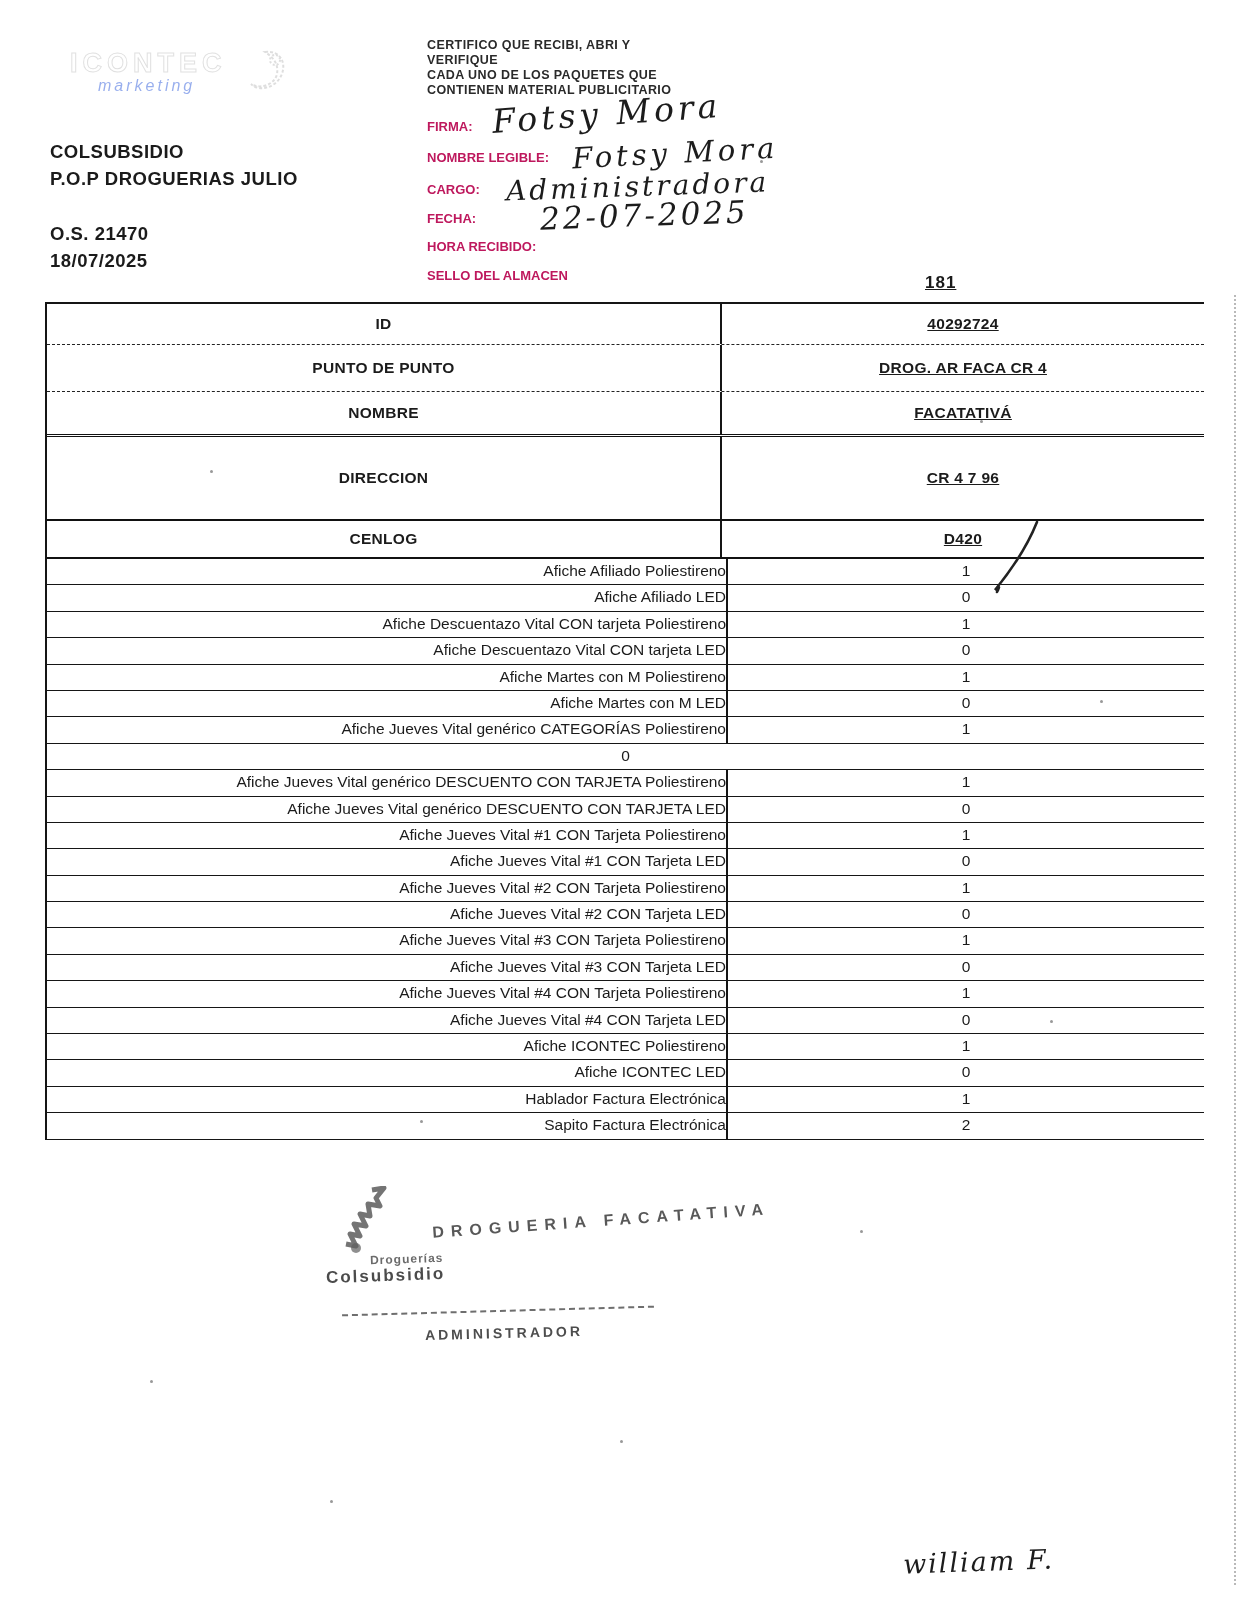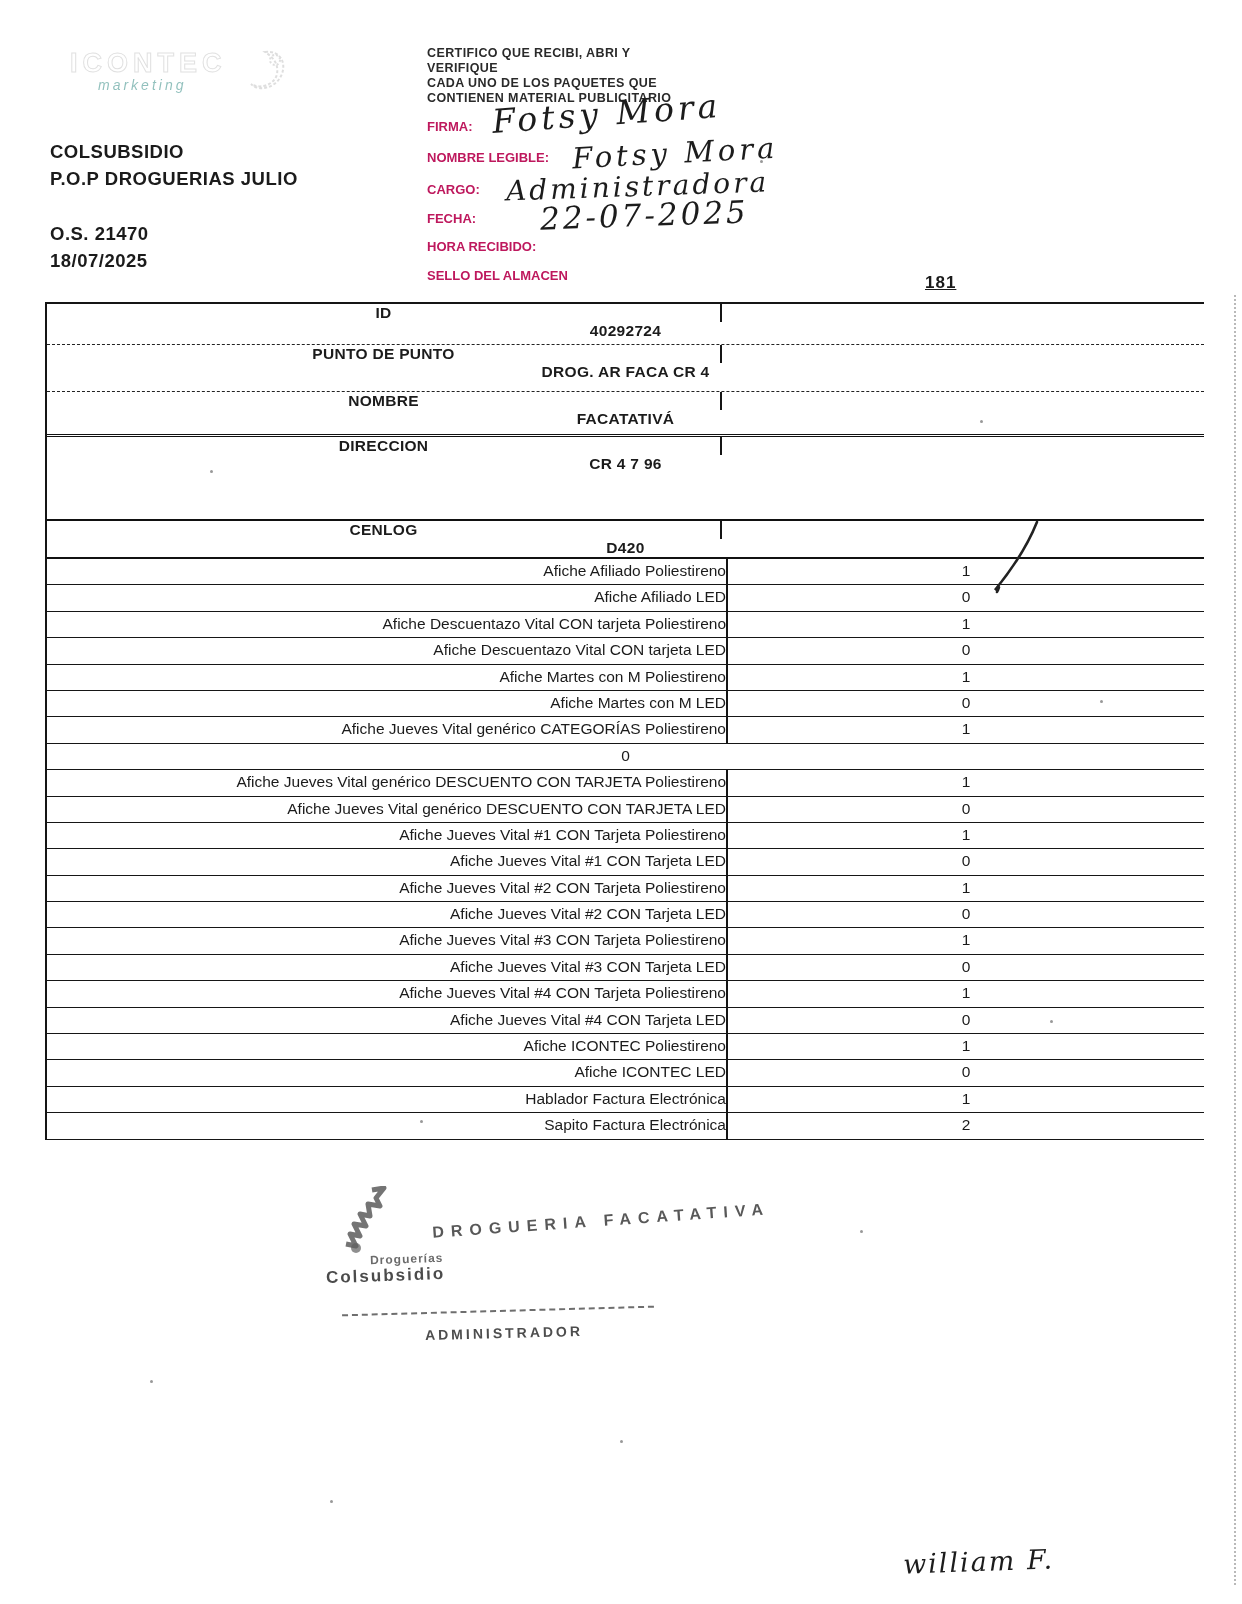--- a/index.html
+++ b/index.html
@@ -4,49 +4,49 @@
 <style>
   html,body{margin:0;padding:0;}
   body{
     width:1242px;height:1604px;position:relative;background:#ffffff;
     font-family:"Liberation Sans",sans-serif;color:#1b1b1b;overflow:hidden;
   }
   
   .courier-logo{position:absolute;left:70px;top:48px;width:220px;opacity:.45;color:#999;}
   .courier-word{font-size:27px;font-weight:bold;letter-spacing:5px;color:#aaa;
     font-family:"Liberation Sans",sans-serif;-webkit-text-stroke:1px #bbb;color:transparent;}
-  .courier-sub{font-size:14px;font-style:italic;letter-spacing:3px;color:#0f766e;margin-left:28px;margin-top:-2px;}
+  .courier-sub{font-size:16px;font-style:italic;letter-spacing:3px;color:#1d4ed8;margin-left:28px;margin-top:-2px;}
   .courier-glyph{position:absolute;left:165px;top:-4px;}
   .hdr-left{position:absolute;left:50px;font-weight:bold;font-size:18.5px;letter-spacing:.5px;}
   .t-company{top:141px;}
   .t-campaign{top:168px;}
   .t-order{top:223px;}
   .t-date{top:250px;}
   
-  .cert-line{position:absolute;left:427px;font-size:12.5px;font-weight:bold;letter-spacing:.4px;color:#2a2a2a;margin-top:8px;}
+  .cert-line{position:absolute;left:427px;font-size:12.5px;font-weight:bold;letter-spacing:.4px;color:#2a2a2a;}
   .cl0{top:38px;}.cl1{top:53px;}.cl2{top:68px;}.cl3{top:83px;}
   .cert-label{position:absolute;left:427px;font-size:13px;font-weight:bold;color:#be185d;}
   .fl0{top:119px;}.fl1{top:150px;}.fl2{top:182px;}.fl3{top:211px;}.fl4{top:239px;}.fl5{top:268px;}
   
   .hw{position:absolute;font-family:"DejaVu Serif",serif;font-style:italic;color:#1c1c1c;white-space:nowrap;}
   .hw-firma{left:492px;top:94px;font-size:33px;transform:rotate(-4deg);letter-spacing:4px;}
   .hw-nombre{left:572px;top:136px;font-size:29px;transform:rotate(-3deg);letter-spacing:4px;}
   .hw-cargo{left:506px;top:170px;font-size:28px;transform:rotate(-2deg);letter-spacing:3px;}
   .hw-fecha{left:540px;top:197px;font-size:31px;transform:rotate(-2deg);letter-spacing:3px;}
   .hw-william{left:903px;top:1546px;font-size:27px;transform:rotate(-2deg);letter-spacing:2px;}
   
   .page-num{position:absolute;left:925px;top:273px;font-size:17px;font-weight:bold;
     text-decoration:underline;letter-spacing:1px;}
   
   .doc-table{position:absolute;left:45px;top:302px;width:1157px;
     border-top:2px solid #151515;border-left:2px solid #151515;}
-  .hrow{display:flex;align-items:center;flex-direction:column;}
+  .hrow{display:flex;align-items:center;}
   .hrow .lab{width:673px;text-align:center;font-weight:bold;font-size:15.5px;letter-spacing:.3px;
     border-right:2px solid #151515;align-self:stretch;display:flex;align-items:center;justify-content:center;}
-  .hrow .val{flex:1;text-align:right;font-weight:bold;font-size:15.5px;letter-spacing:.3px;}
+  .hrow .val{flex:1;text-align:center;font-weight:bold;font-size:15.5px;letter-spacing:.3px;text-decoration:underline;}
   .r-id{height:40px;border-bottom:1.5px dashed #222;}
   .r-pdv{height:46px;border-bottom:1.5px dashed #222;}
   .r-ciudad{height:42px;border-bottom:3px double #111;}
   .r-dir{height:82px;border-bottom:2px solid #111;}
   .r-cenlog{height:36px;border-bottom:2px solid #111;}
   .irow{display:flex;height:25.4px;border-bottom:1.6px solid #161616;}
   .ilabel{width:673px;border-right:2px solid #151515;font-size:15.5px;padding:3px 0 0 6px;
     white-space:nowrap;overflow:hidden;text-align:right;}
   .iqty{flex:1;text-align:center;font-size:15.5px;padding-top:3px;}
   

